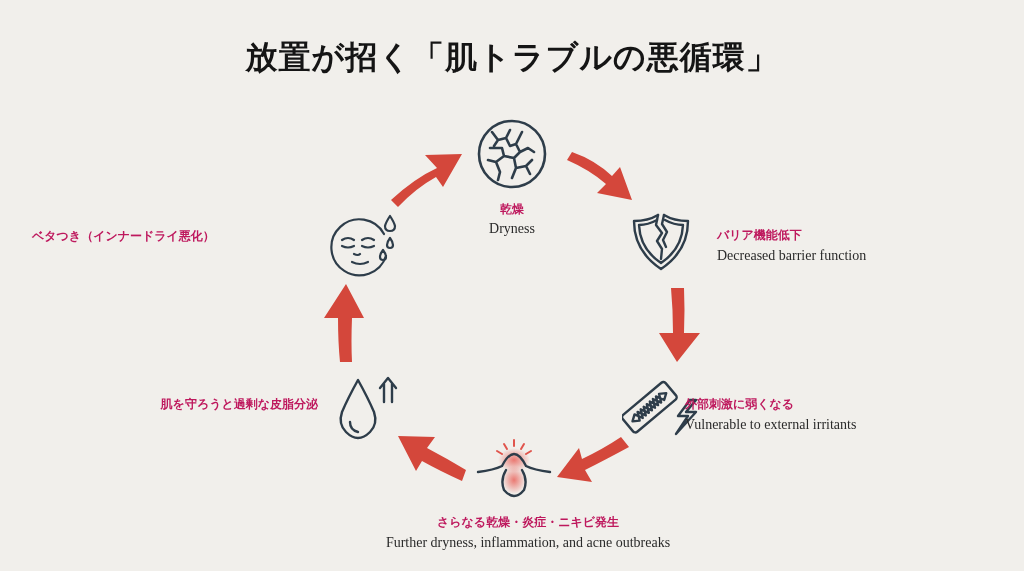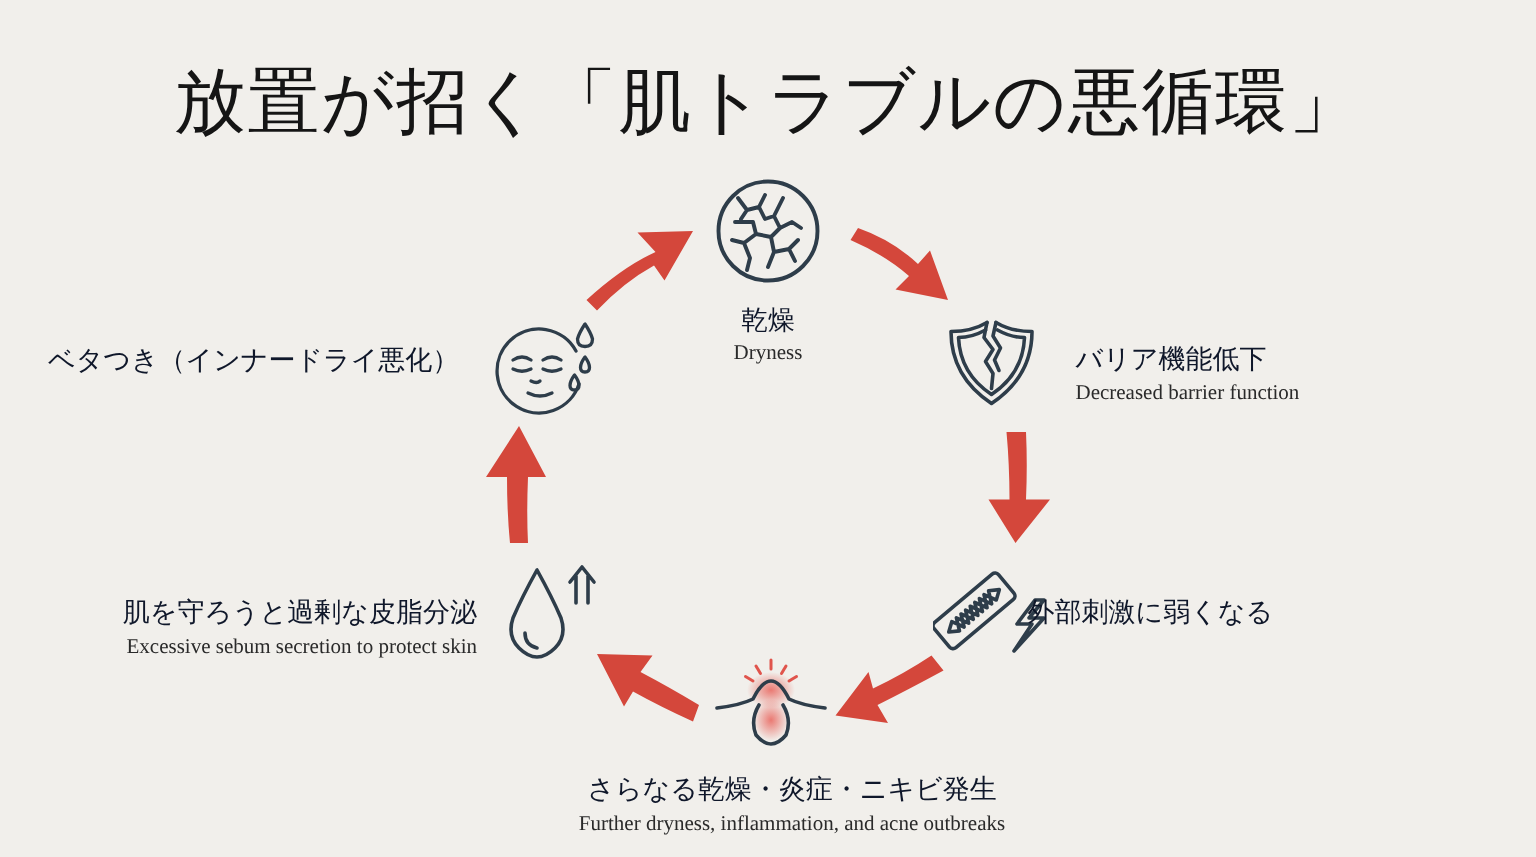--- a/index.html
+++ b/index.html
@@ -5,25 +5,25 @@
   html, body { margin: 0; padding: 0; }
   body {
     width: 1024px; height: 571px; overflow: hidden;
     background: #f1efeb;
     position: relative;
     font-family: "DejaVu Sans", "Liberation Sans", sans-serif;
     color: #1a1a1a;
   }
   .title {
     position: absolute; left: 0; top: 36px; width: 1024px;
-    text-align: center; font-size: 48px; font-weight: normal;
+    text-align: center; font-size: 32px; font-weight: bold;
     letter-spacing: 1px; color: #151515;
   }
   .node { position: absolute; }
-  .jp { font-weight: normal; font-size: 18px; color: #0f172a; white-space: nowrap; }
+  .jp { font-weight: bold; font-size: 12px; color: #be185d; white-space: nowrap; }
   .en { font-family: "Liberation Serif", "DejaVu Serif", serif; font-size: 14px; color: #2a2a2a; white-space: nowrap; }
   .icon { position: absolute; }
   svg.diagram { position: absolute; left: 0; top: 0; }
   .icon svg { display: block; }
 </style>
 </head>
 <body>
 
 <div class="title">放置が招く「肌トラブルの悪循環」</div>
 
@@ -72,20 +72,21 @@
   <svg width="80" height="60" viewBox="0 0 80 60" fill="none" stroke="#2e3d4a" stroke-width="2.4" stroke-linejoin="round" stroke-linecap="round">
     <g transform="rotate(-40 28 30)">
       <rect x="0" y="18" width="56" height="22" rx="3"></rect>
       <path d="M6,29 L12,25 L16,33 L20,25 L24,33 L28,25 L32,33 L36,25 L40,33 L44,25 L50,29 L44,33 L40,25 L36,33 L32,25 L28,33 L24,25 L20,33 L16,25 L12,33 Z"></path>
     </g>
     <path d="M68,22 L56,38 L66,38 L54,56 L74,34 L64,34 L74,22 Z"></path>
   </svg>
 </div>
 <div class="node" style="left:685px; top:396px;">
   <div class="jp">外部刺激に弱くなる</div>
+  <div class="en" style="margin-top:4px;">Vulnerable to external irritants</div>
 </div>
 
 <div class="icon" style="left:474px; top:436px;">
   <svg width="80" height="64" viewBox="0 0 80 64" fill="none">
     <defs>
       <radialGradient id="glow" cx="50%" cy="50%" r="50%">
         <stop offset="0%" stop-color="#e8524a" stop-opacity="0.75"></stop>
         <stop offset="100%" stop-color="#e8524a" stop-opacity="0"></stop>
       </radialGradient>
     </defs>
@@ -109,21 +110,20 @@
 
 <div class="icon" style="left:336px; top:376px;">
   <svg width="66" height="64" viewBox="0 0 66 64" fill="none" stroke="#2e3d4a" stroke-width="2.4" stroke-linecap="round" stroke-linejoin="round">
     <path d="M22,4 Q12,22 6,36 Q2,48 10,56 Q16,62 22,62 Q28,62 34,56 Q42,48 38,36 Q32,22 22,4 Z"></path>
     <path d="M14,46 Q14,54 22,56"></path>
     <path d="M48,26 L48,8 M56,26 L56,8 M44,12 L52,2 L60,12"></path>
   </svg>
 </div>
 <div class="node" style="left:56px; top:396px; width:262px; text-align:right;">
   <div class="jp">肌を守ろうと過剰な皮脂分泌</div>
-  <div class="en" style="margin-top:4px;">Excessive sebum secretion to protect skin</div>
 </div>
 
 <div class="icon" style="left:330px; top:212px;">
   <svg width="72" height="66" viewBox="0 0 72 66" fill="none" stroke="#2e3d4a" stroke-width="2.2" stroke-linecap="round" stroke-linejoin="round">
     <path d="M54,22 A28,28 0 1,0 56,44"></path>
     <path d="M12,28 Q18,24 24,28"></path>
     <path d="M12,34 Q18,37 24,34"></path>
     <path d="M32,28 Q38,24 44,28"></path>
     <path d="M32,34 Q38,37 44,34"></path>
     <path d="M24,42 Q28,44 30,42"></path>

